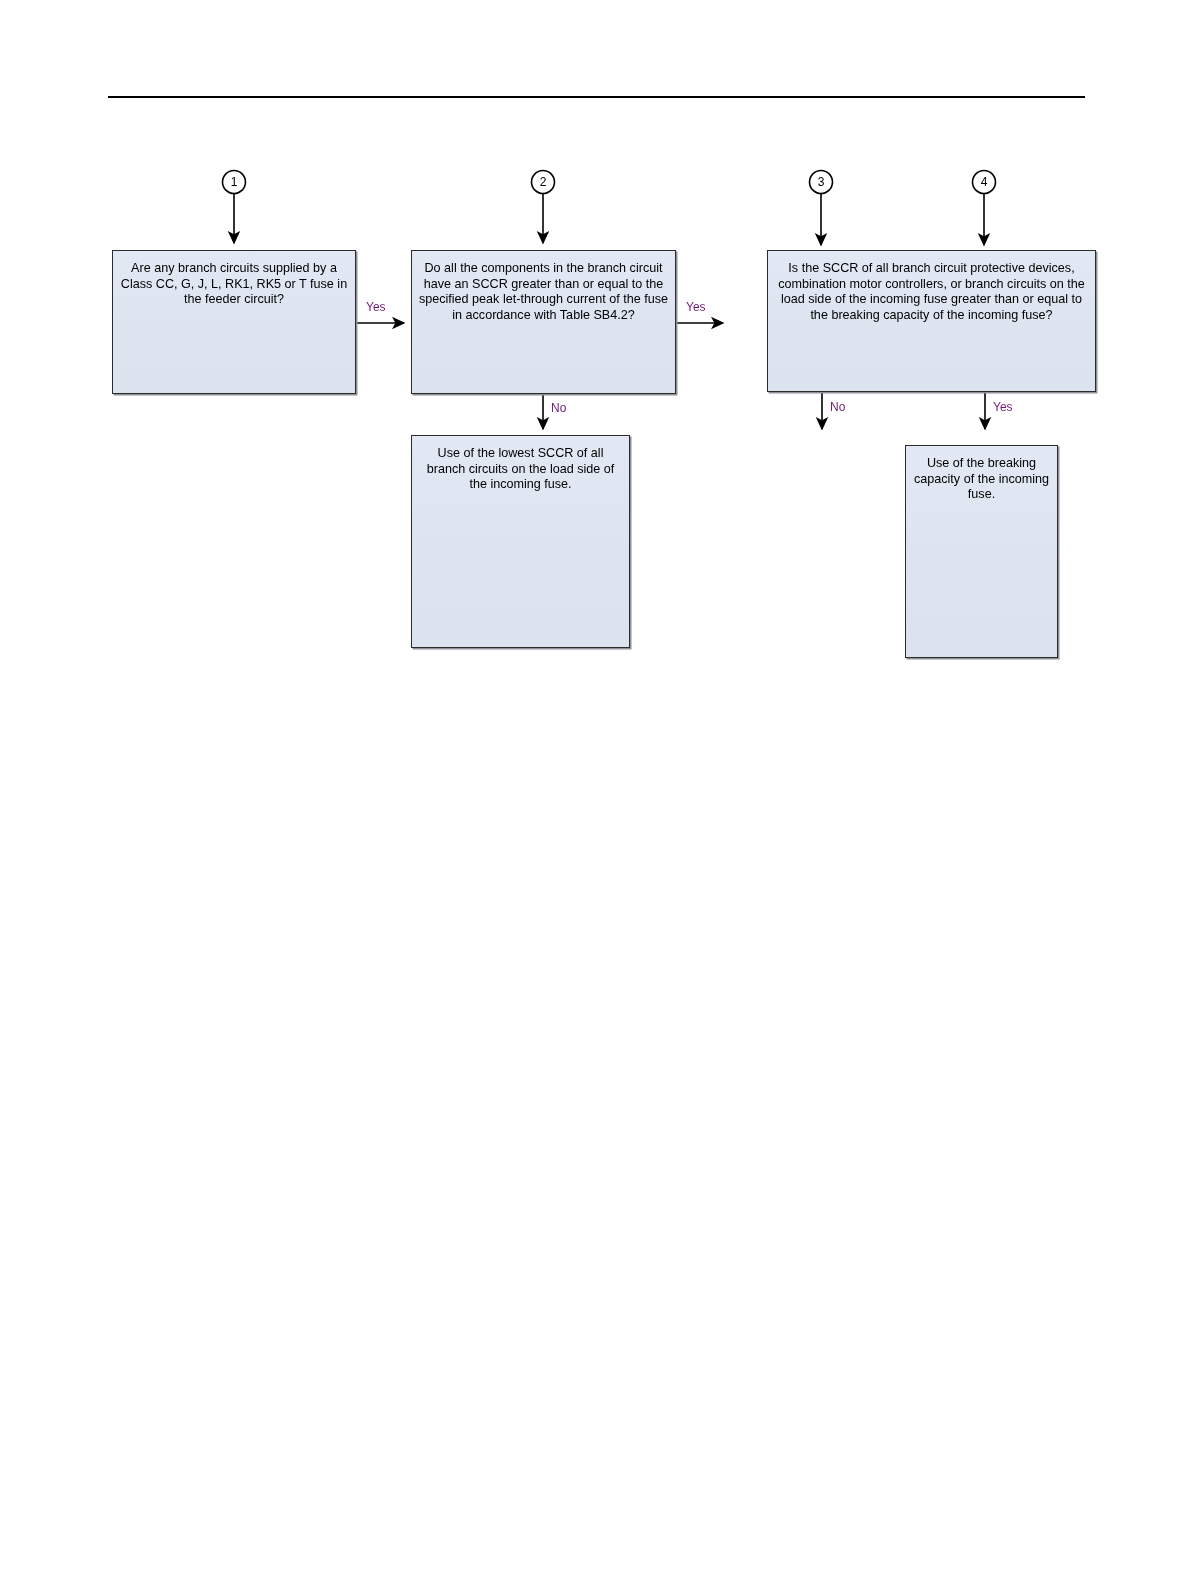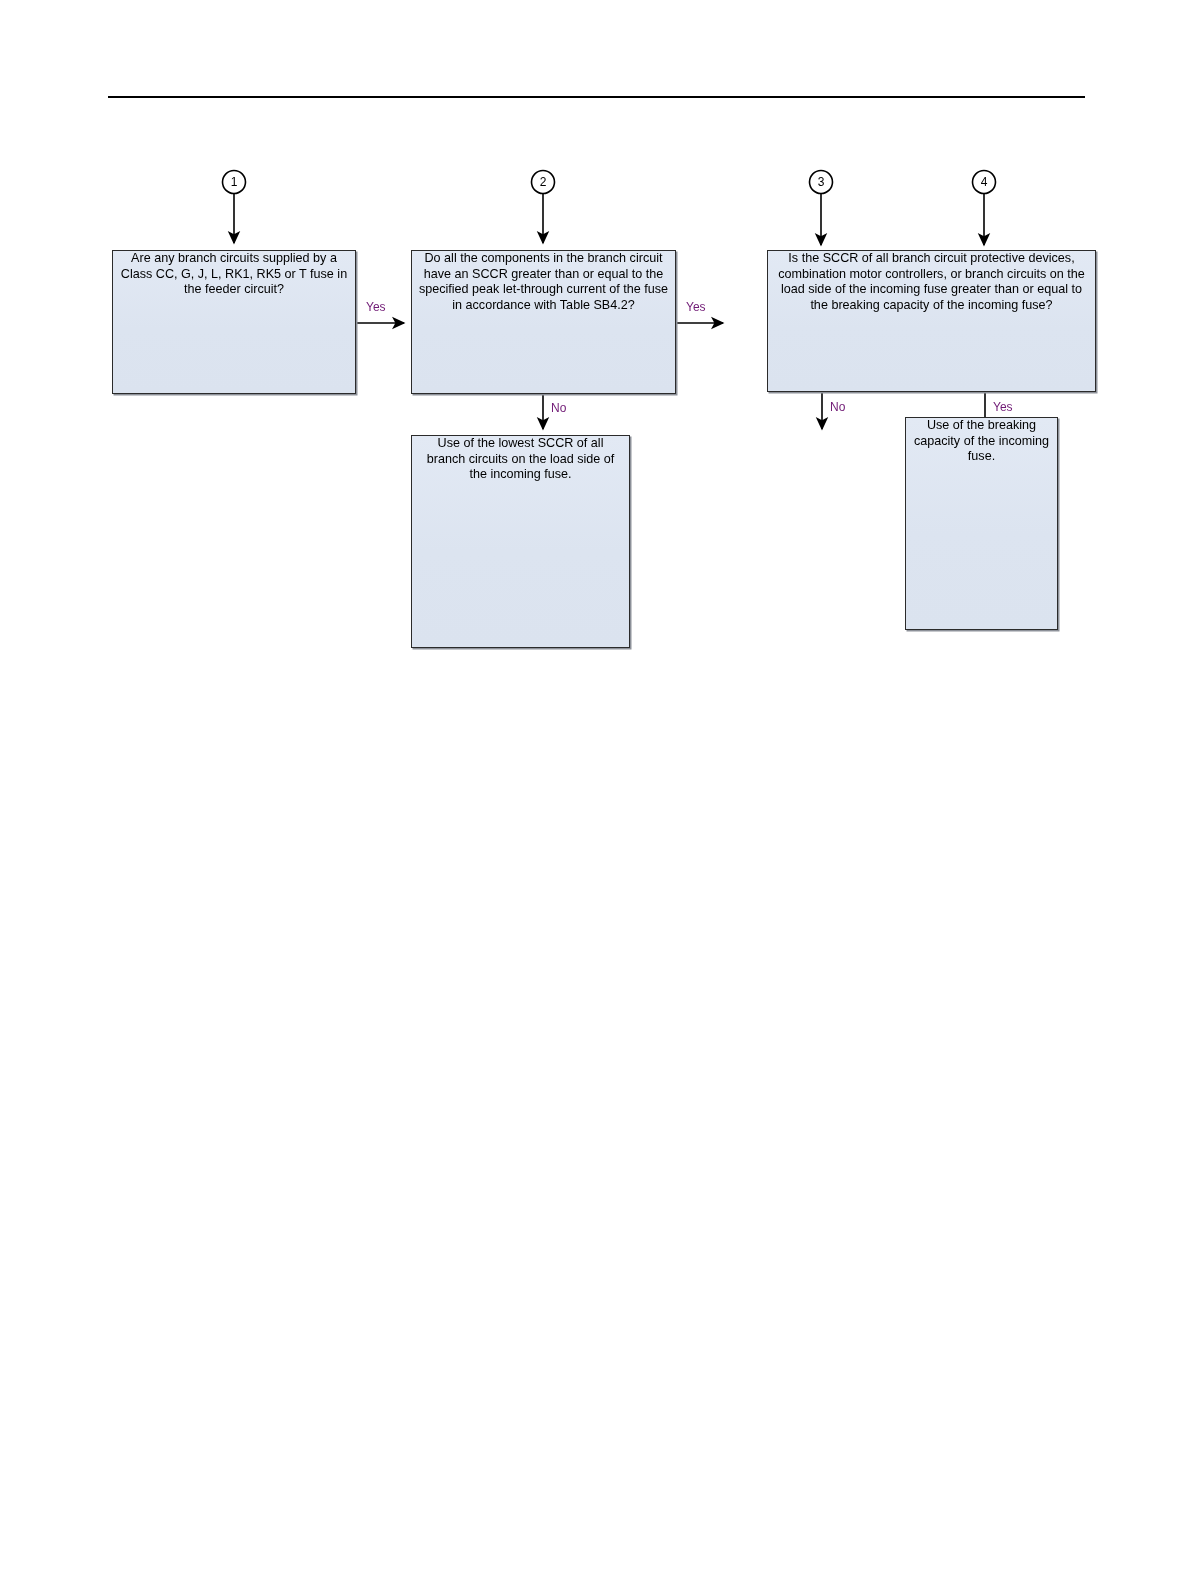--- a/index.html
+++ b/index.html
@@ -28,21 +28,21 @@
     width: 977px;
     height: 0;
     border-top: 2px solid #000000;
   }
   .flowbox {
     position: absolute;
     box-sizing: border-box;
     background: linear-gradient(180deg, #e2e9f4 0%, #dce4f0 55%, #dbe3ef 100%);
     border: 1px solid #2b2b2b;
     box-shadow: 1.5px 1.5px 0 0 #8d9199;
-    padding: 0 6px 0 6px;
+    padding: 10px 6px 0 6px;
     text-align: center;
     font-size: 12.6px;
     line-height: 15.6px;
     color: #000000;
   }
   .flowbox .txt {
     display: block;
     white-space: pre-line;
   }
   
@@ -115,21 +115,21 @@
 
   <div class="flowbox" style="left:767px; top:250px; width:329px; height:142px;">
     <span class="txt">Is the SCCR of all branch circuit protective devices, combination motor controllers, or branch circuits on the load side of the incoming fuse greater than or equal to the breaking capacity of the incoming fuse?</span>
   </div>
 
   <div class="flowbox" style="left:411px; top:435px; width:219px; height:213px;">
     <span class="txt">Use of the lowest SCCR of all branch circuits on the load side of the incoming fuse.</span>
   </div>
 
 
-  <div class="flowbox" style="left:905px; top:417px; width:153px; height:213px;">
+  <div class="flowbox" style="left:905px; top:445px; width:153px; height:213px;">
     <span class="txt">Use of the breaking capacity of the incoming fuse.</span>
   </div>
 
   <div class="edgelabel" style="left:366px; top:300px;">Yes</div>
   <div class="edgelabel" style="left:686px; top:300px;">Yes</div>
   <div class="edgelabel" style="left:551px; top:401px;">No</div>
   <div class="edgelabel" style="left:830px; top:400px;">No</div>
   <div class="edgelabel" style="left:993px; top:400px;">Yes</div>
 
 </div>

